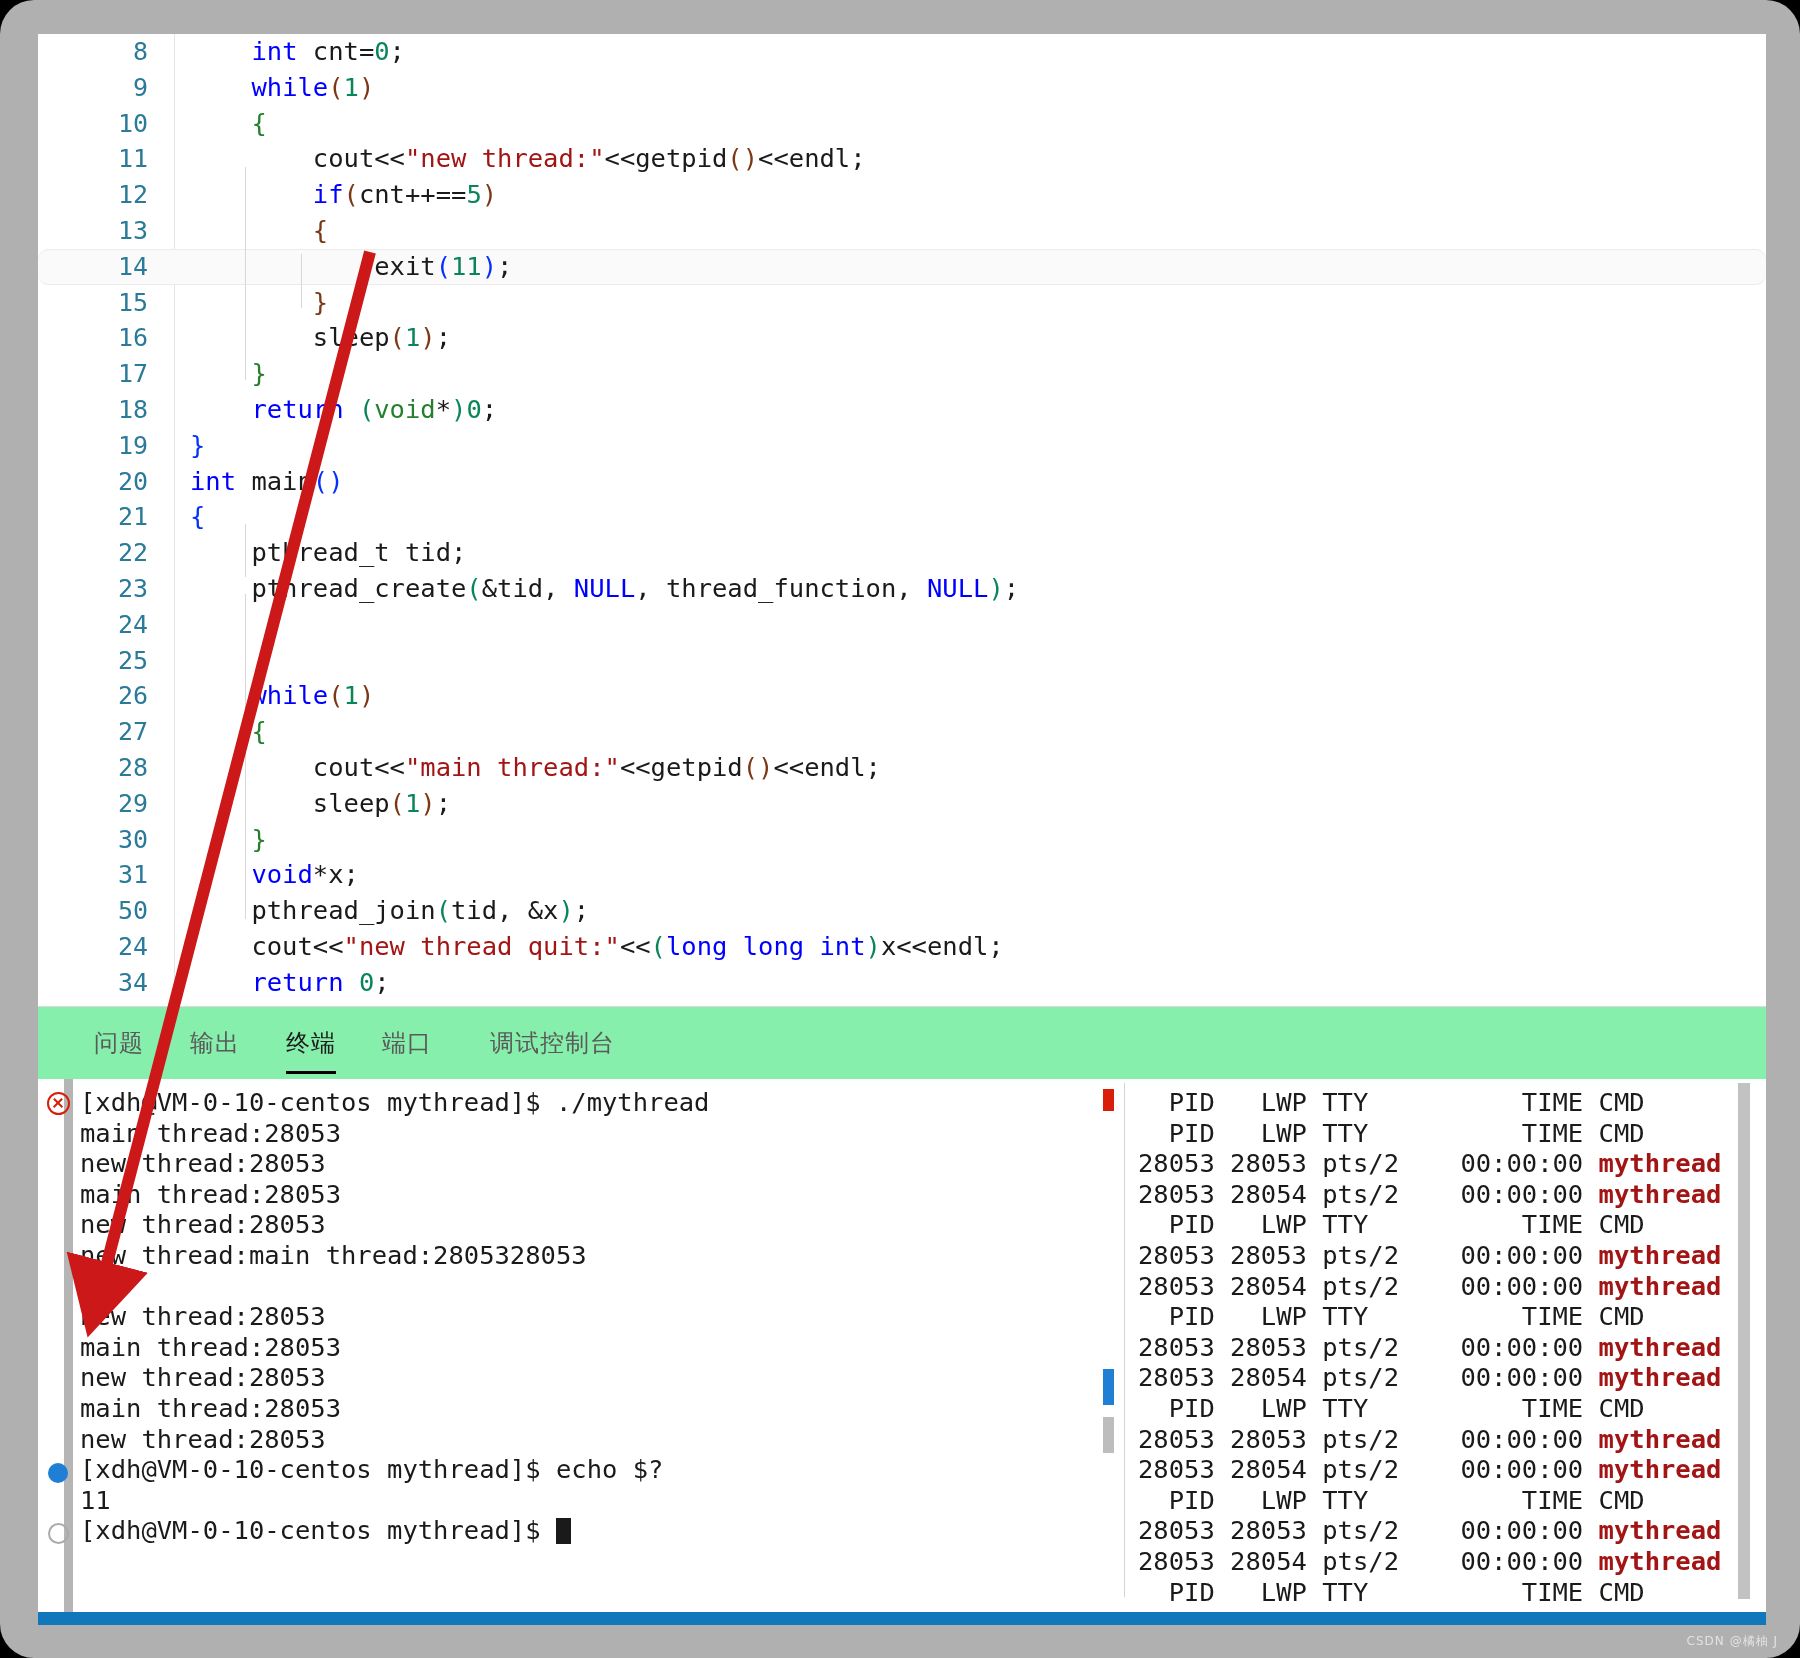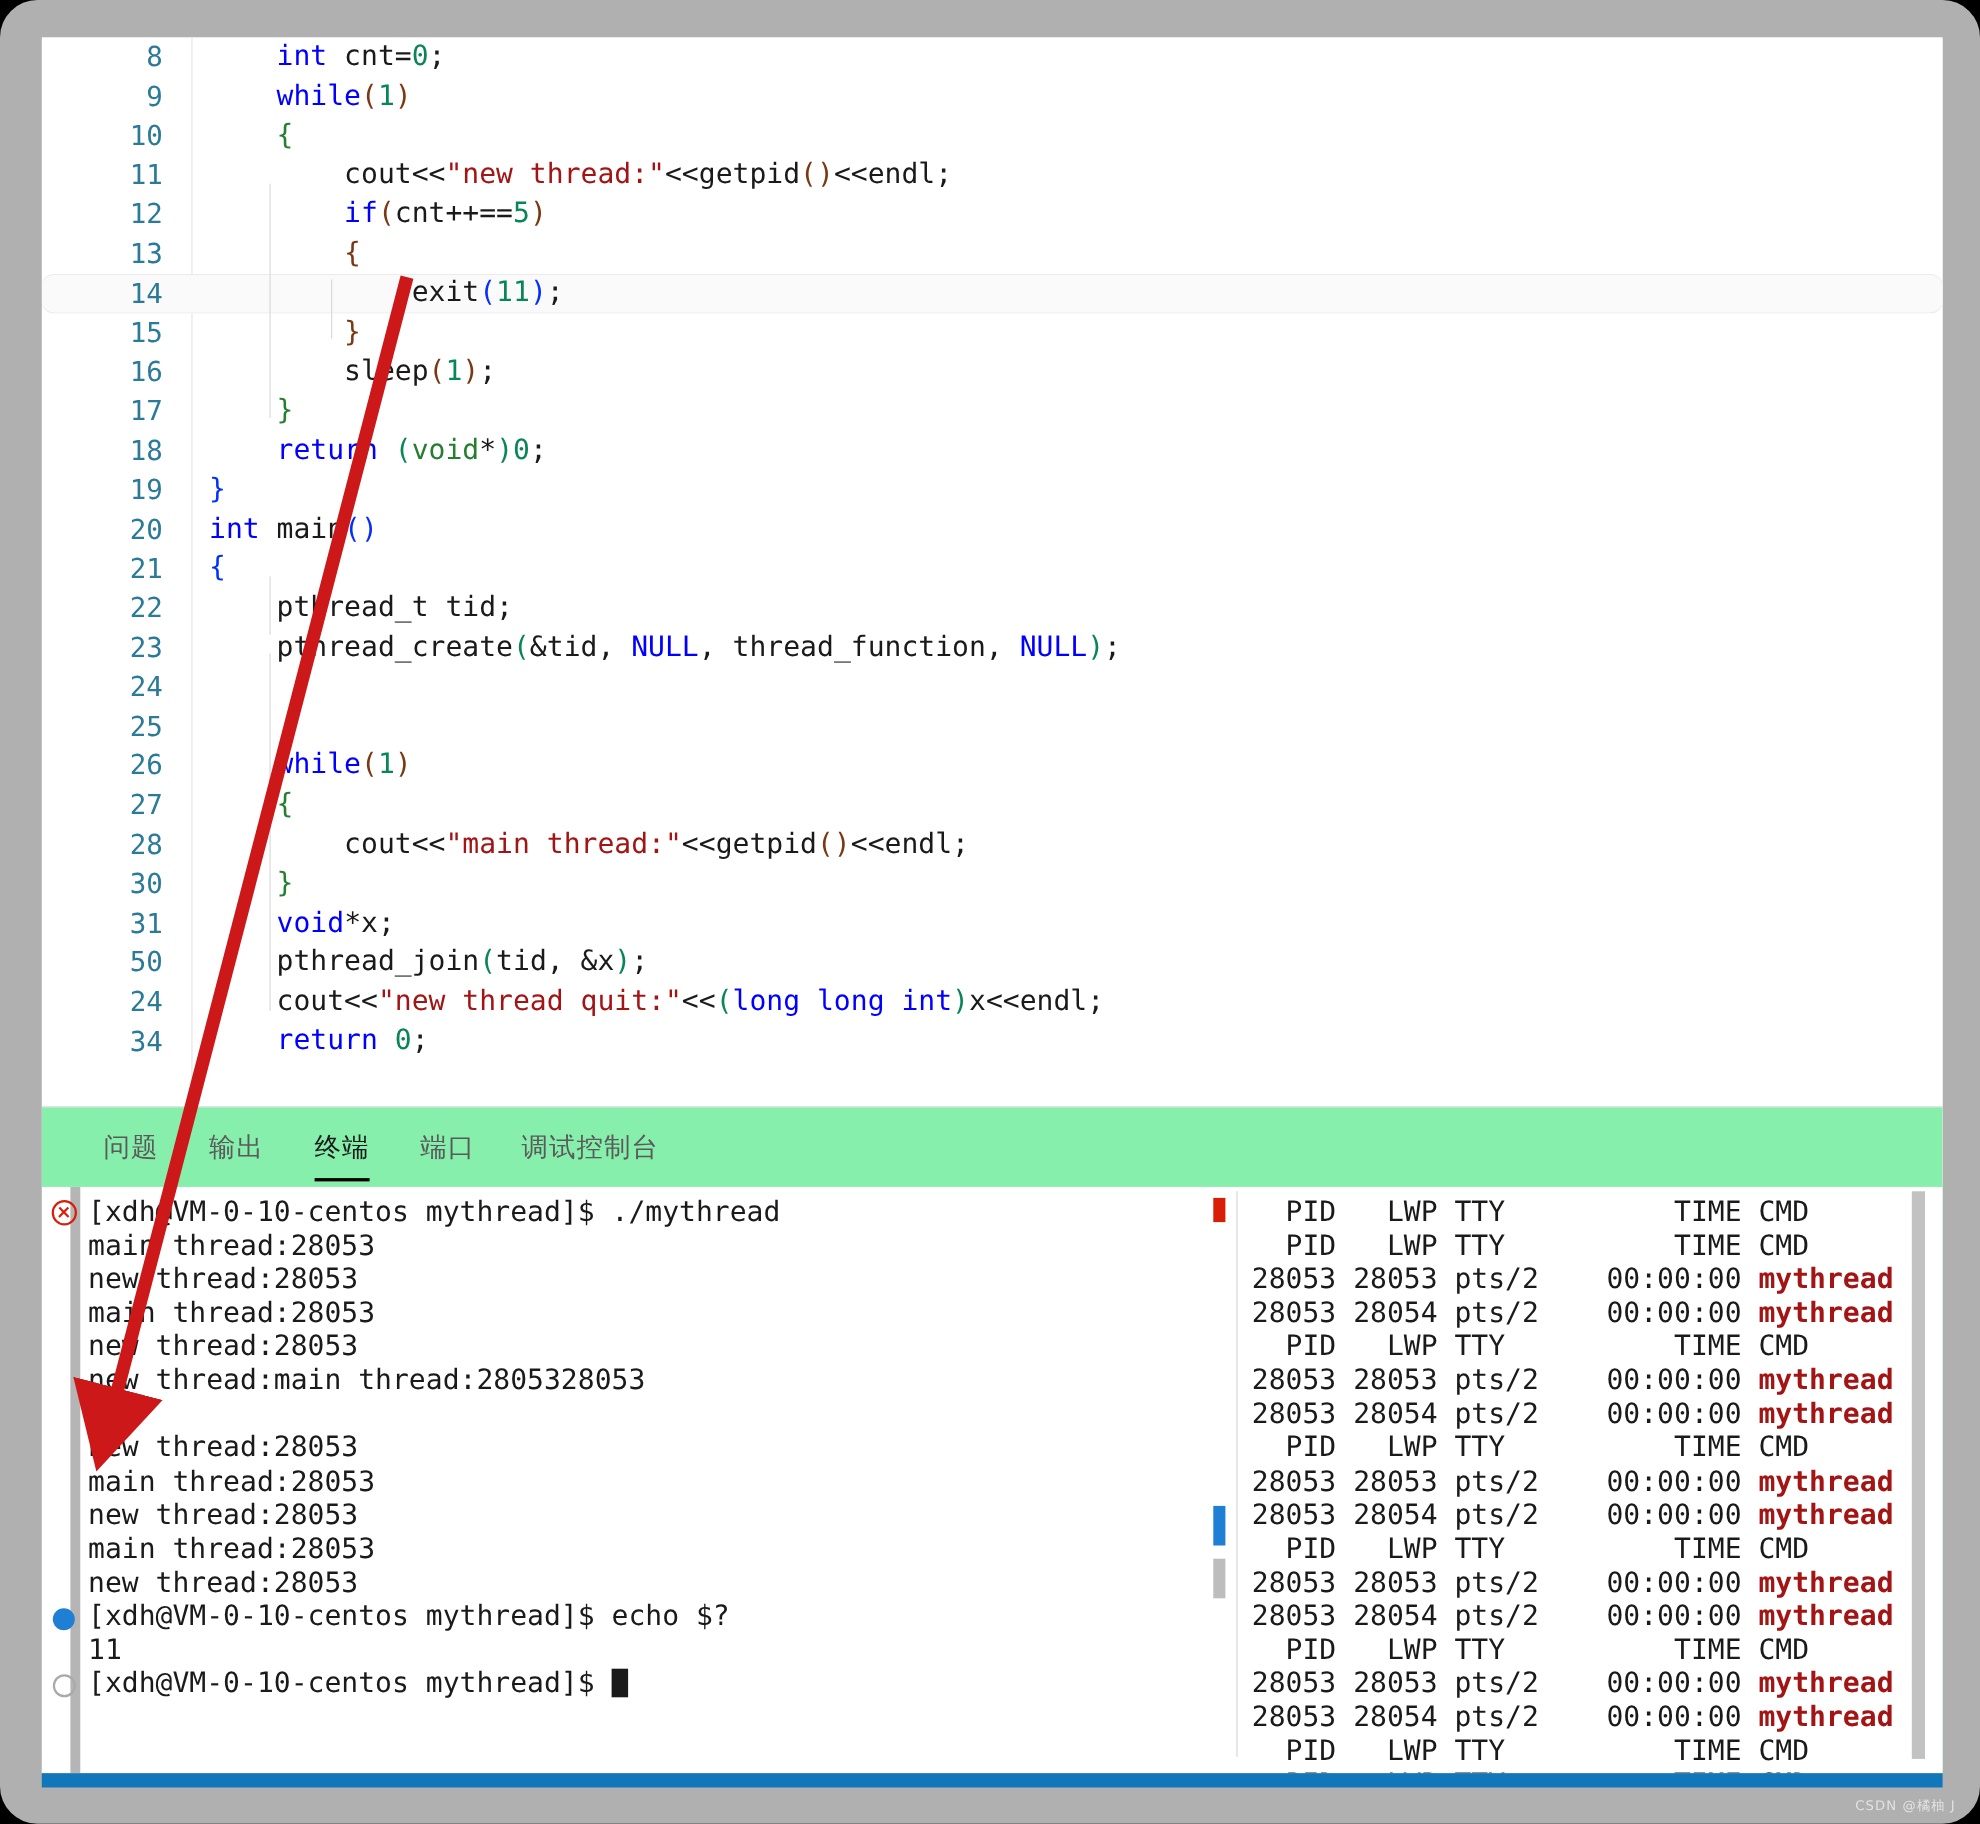--- a/index.html
+++ b/index.html
@@ -297,40 +297,41 @@
           <div class="code-line"><span class="ln">19</span><span class="ctext"><span class="brace-b">}</span></span></div>
           <div class="code-line"><span class="ln">20</span><span class="ctext"><span class="kw">int</span><span class="plain"> main</span><span class="paren1">()</span></span></div>
           <div class="code-line"><span class="ln">21</span><span class="ctext"><span class="brace-b">{</span></span></div>
           <div class="code-line"><span class="ln">22</span><span class="ctext"><span class="plain">    pthread_t tid;</span></span></div>
           <div class="code-line"><span class="ln">23</span><span class="ctext"><span class="plain">    pthread_create</span><span class="paren3">(</span><span class="plain">&amp;tid, </span><span class="kw">NULL</span><span class="plain">, thread_function, </span><span class="kw">NULL</span><span class="paren3">)</span><span class="plain">;</span></span></div>
           <div class="code-line"><span class="ln">24</span><span class="ctext"></span></div>
           <div class="code-line"><span class="ln">25</span><span class="ctext"></span></div>
           <div class="code-line"><span class="ln">26</span><span class="ctext"><span class="plain">    </span><span class="kw">while</span><span class="paren2">(</span><span class="num">1</span><span class="paren2">)</span></span></div>
           <div class="code-line"><span class="ln">27</span><span class="ctext"><span class="plain">    </span><span class="brace-g">{</span></span></div>
           <div class="code-line"><span class="ln">28</span><span class="ctext"><span class="plain">        cout&lt;&lt;</span><span class="str">"main thread:"</span><span class="plain">&lt;&lt;getpid</span><span class="paren2">()</span><span class="plain">&lt;&lt;endl;</span></span></div>
+          <div class="code-line"><span class="ln">29</span><span class="ctext"><span class="plain">        sleep</span><span class="paren2">(</span><span class="num">1</span><span class="paren2">)</span><span class="plain">;</span></span></div>
           <div class="code-line"><span class="ln">30</span><span class="ctext"><span class="plain">    </span><span class="brace-g">}</span></span></div>
           <div class="code-line"><span class="ln">31</span><span class="ctext"><span class="plain">    </span><span class="kw">void</span><span class="plain">*x;</span></span></div>
           <div class="code-line"><span class="ln">50</span><span class="ctext"><span class="plain">    pthread_join</span><span class="paren3">(</span><span class="plain">tid, &amp;x</span><span class="paren3">)</span><span class="plain">;</span></span></div>
           <div class="code-line"><span class="ln">24</span><span class="ctext"><span class="plain">    cout&lt;&lt;</span><span class="str">"new thread quit:"</span><span class="plain">&lt;&lt;</span><span class="paren3">(</span><span class="kw">long long int</span><span class="paren3">)</span><span class="plain">x&lt;&lt;endl;</span></span></div>
           <div class="code-line"><span class="ln">34</span><span class="ctext"><span class="plain">    </span><span class="kw">return</span><span class="plain"> </span><span class="num">0</span><span class="plain">;</span></span></div>
         </div>
 
       <div class="guide" style="left:207px; top:133px; height:213px;"></div>
       <div class="guide" style="left:263px; top:220px; height:54px;"></div>
       <div class="guide" style="left:207px; top:490px; height:53px;"></div>
       <div class="guide" style="left:207px; top:560px; height:325px;"></div>
     </div>
 
     <div class="panel">
       <div class="tabbar" id="tabbar">
           <div class="tab" style="left: 56px;">问题</div>
           <div class="tab" style="left: 152px;">输出</div>
           <div class="tab active" style="left: 248px;">终端</div>
           <div class="tab" style="left: 344px;">端口</div>
-          <div class="tab" style="left: 436px;">调试控制台</div>
+          <div class="tab" style="left: 452px;">调试控制台</div>
         </div>
 
       <div class="term">
         <div class="term-left-rail"></div>
         <div class="term-sep"></div>
 
         <div class="term-col-left" id="term-left">
             <div class="tline"><span class="marker"><span class="mk-err"></span></span><span>[xdh@VM-0-10-centos mythread]$ ./mythread</span></div>
             <div class="tline"><span>main thread:28053</span></div>
             <div class="tline"><span>new thread:28053</span></div>

